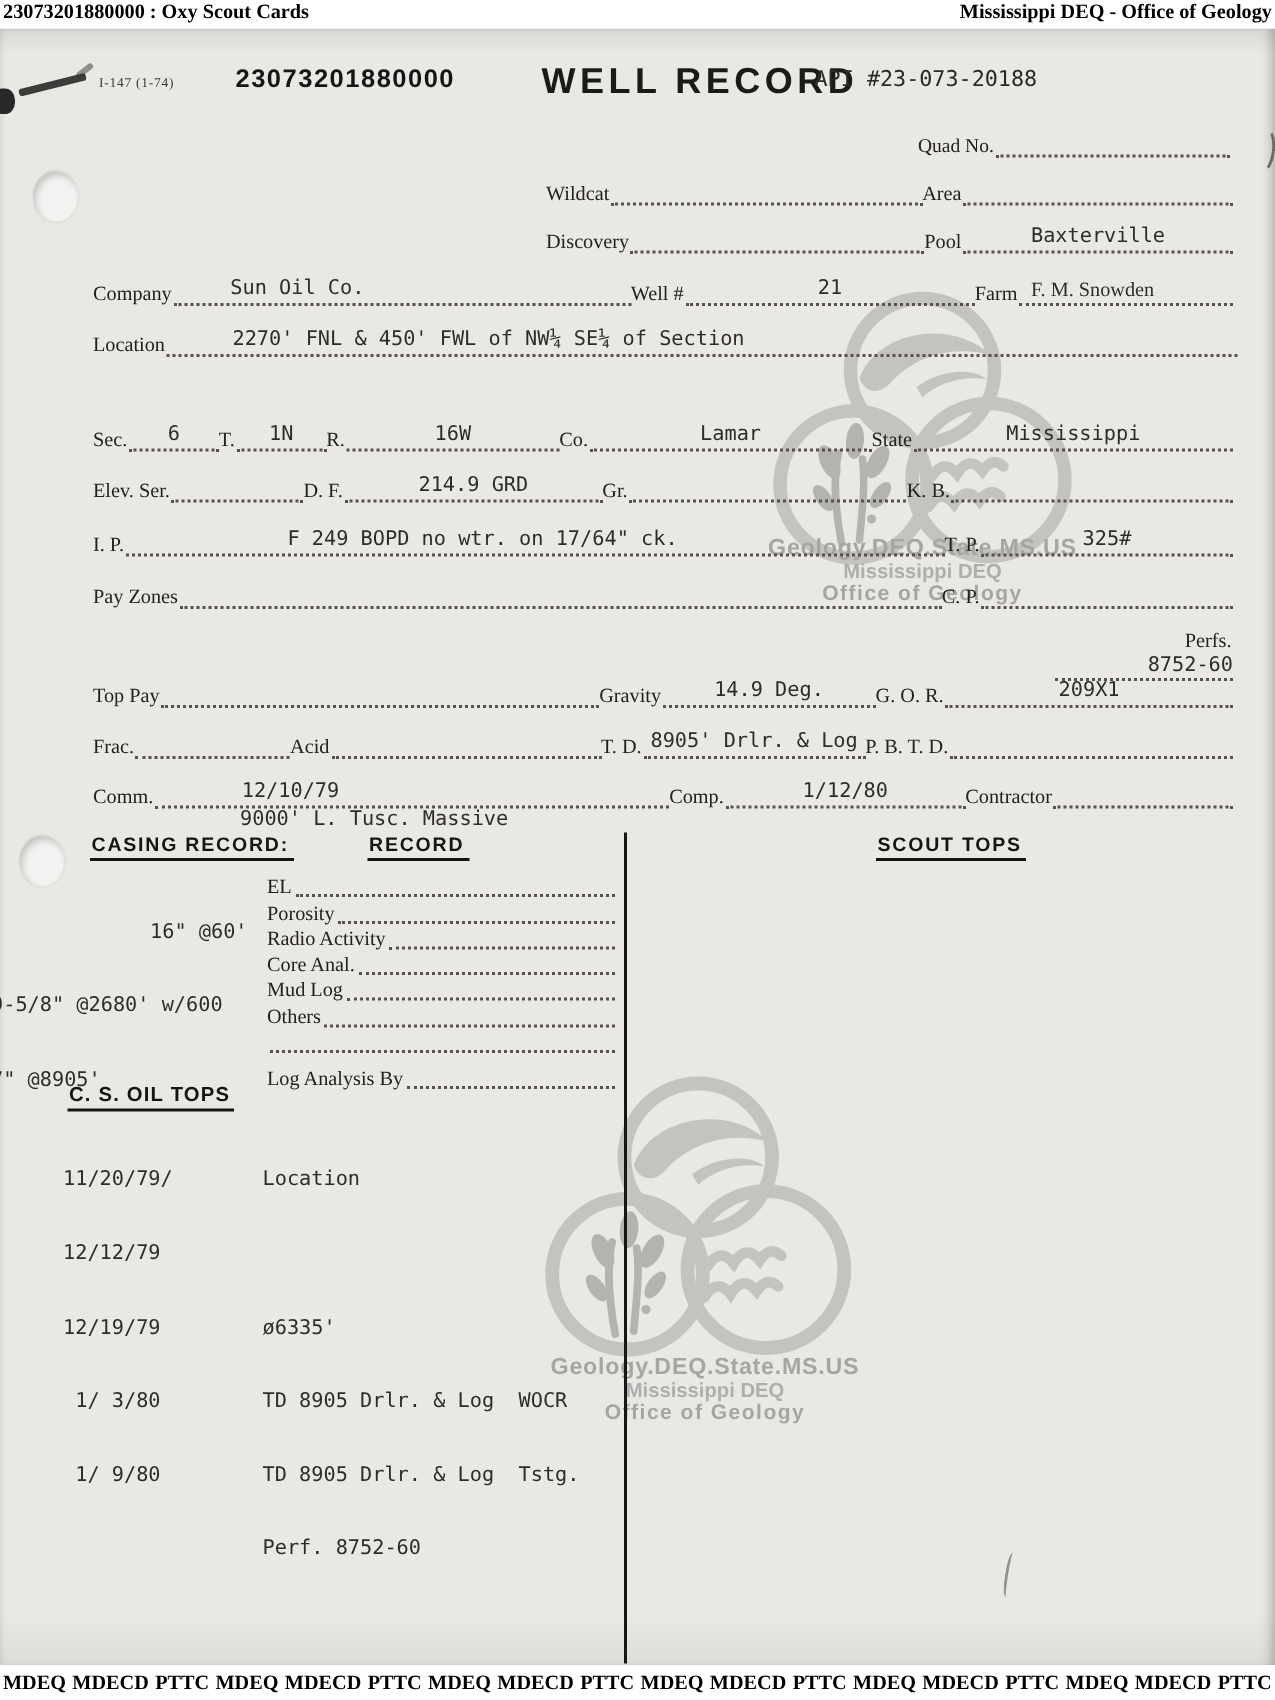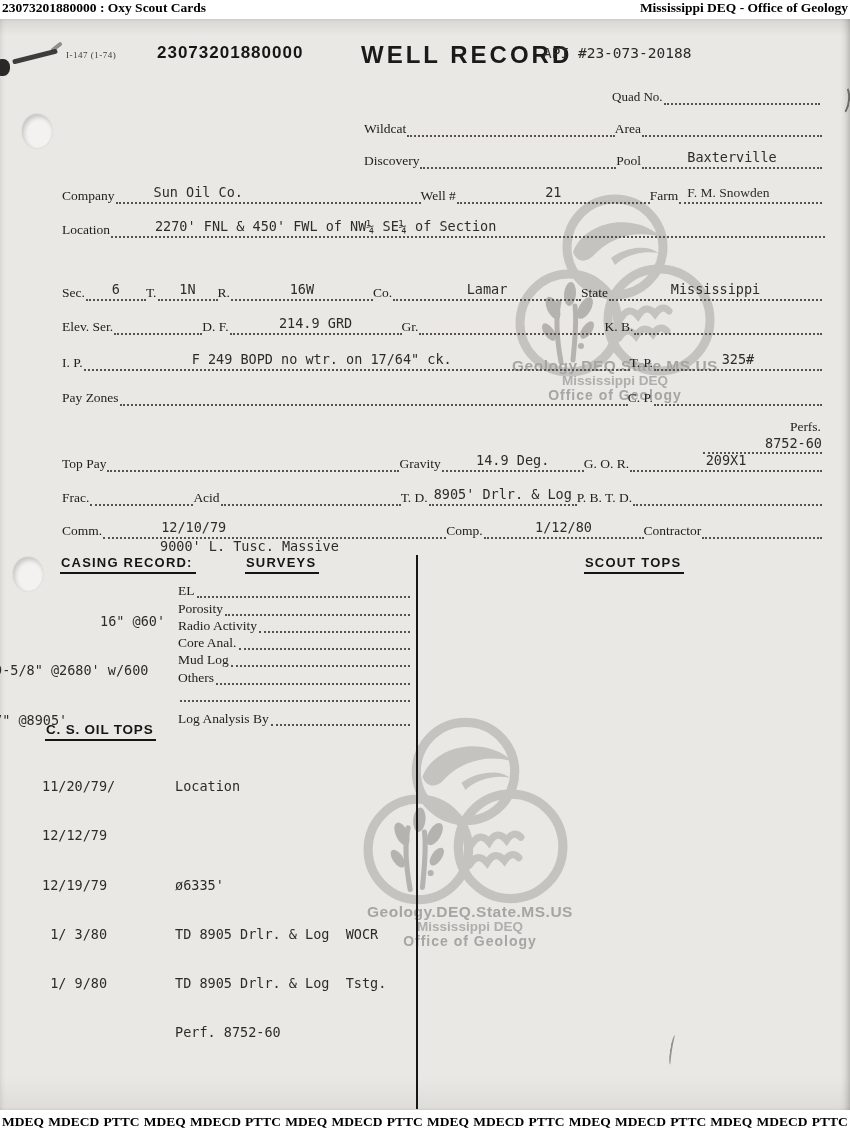--- a/index.html
+++ b/index.html
@@ -268,21 +268,21 @@
     <span class="fld tleft" style="width:285px;padding-left:58px;">12/10/79</span>
     <span class="lbl">Comp.</span>
     <span class="fld" style="width:160px;">1/12/80</span>
     <span class="lbl">Contractor</span>
     <span class="fld grow"></span>
   </div>
 
   <div class="abs mono z2" style="left:160px;top:519px;">9000' L. Tusc. Massive</div>
 
   <div class="abs sechead" style="left:60px;top:536px;">CASING RECORD:</div>
-  <div class="abs sechead" style="left:245px;top:536px;">SURVEYS</div>
+  <div class="abs sechead" style="left:245px;top:536px;">RECORD</div>
   <div class="abs sechead" style="left:584px;top:536px;">SCOUT TOPS</div>
 
   <div class="divider"></div>
 
   <div class="abs mono casing z2" style="left:-6px;top:562px;">
     <div class="pad1">16" @60'</div>
     <div>9-5/8" @2680' w/600</div>
     <div>7" @8905'</div>
   </div>
 

